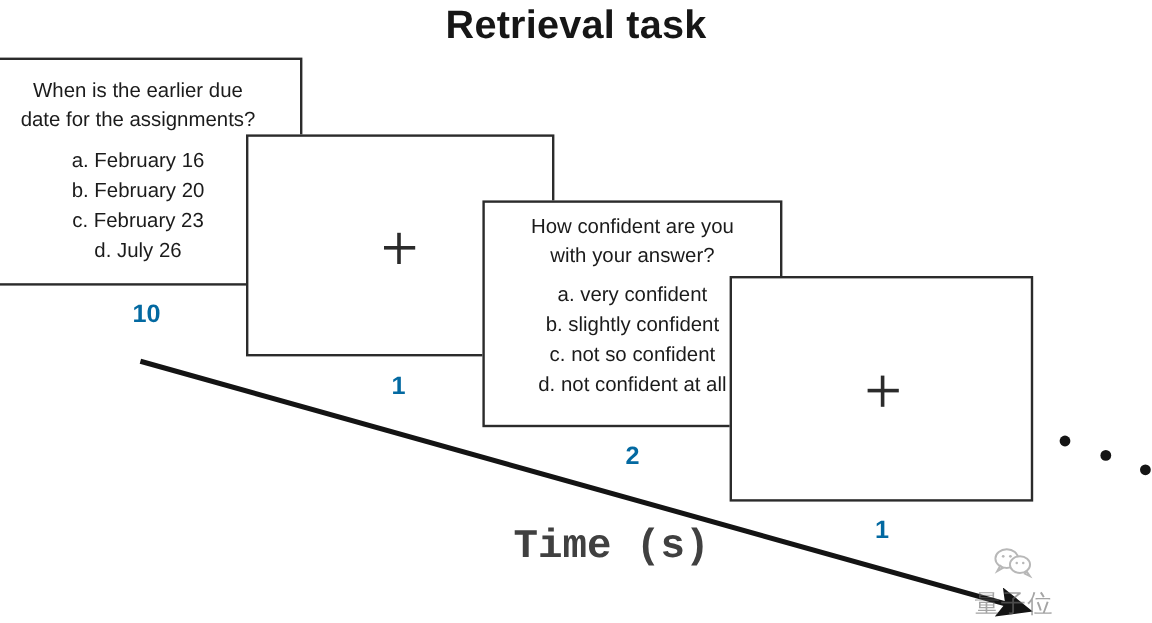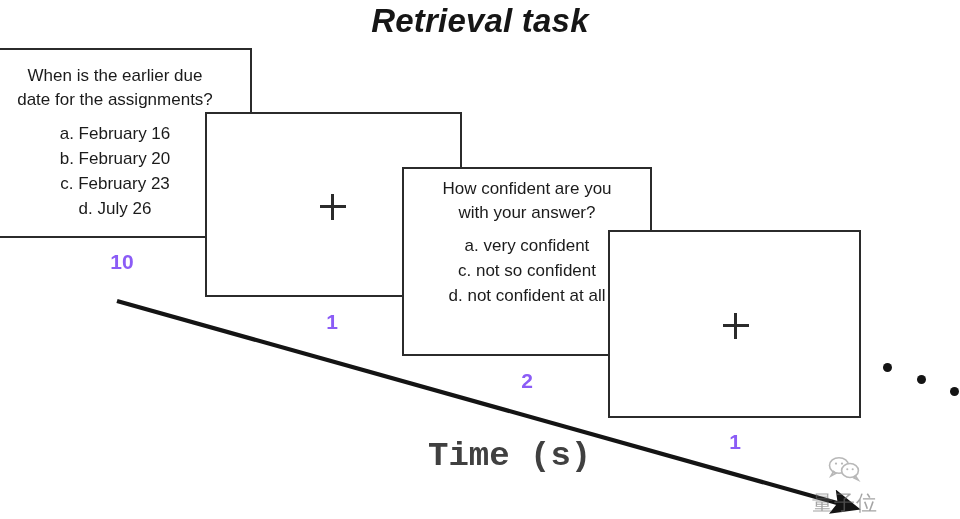--- a/index.html
+++ b/index.html
@@ -22,21 +22,20 @@
   .title {
     position: absolute;
     left: 0;
     top: 2px;
     width: 960px;
     text-align: center;
     font-size: 33px;
     font-weight: bold;
     letter-spacing: 0.2px;
     color: #161616;
-    font-style: italic;
   }
 
   
   .card {
     position: absolute;
     background: #ffffff;
     border: 2px solid #2b2b2b;
     box-sizing: border-box;
   }
   .card-body {
@@ -90,21 +89,21 @@
   .fixation::after {
     top: 0; left: 11px;
     width: 3px; height: 26px;
   }
 
   
   .duration {
     position: absolute;
     font-size: 21px;
     font-weight: bold;
-    color: #8b5cf6;
+    color: #0369a1;
     text-align: center;
   }
 
   
   .time-label {
     position: absolute;
     font-size: 34px;
     font-weight: bold;
     color: #404040;
     font-family: Liberation Mono, monospace;
@@ -168,20 +167,21 @@
   </div>
   <div class="duration" style="left:302px; top:310px; width:60px;">1</div>
 
   <div class="card" style="left:402px; top:167px; width:250px; height:189px;">
     <div class="card-body" style="padding-top:8px;">
       <div class="q-prompt">How confident are you
 with your answer?</div>
       <div class="opts-wrap q-options" style="margin-top:9px;">
         <div class="opts-center">
           <div class="q-option">a. very confident</div>
+          <div class="q-option">b. slightly confident</div>
           <div class="q-option">c. not so confident</div>
           <div class="q-option">d. not confident at all</div>
         </div>
       </div>
     </div>
   </div>
   <div class="duration" style="left:497px; top:369px; width:60px;">2</div>
 
   <div class="card" style="left:608px; top:230px; width:253px; height:188px;">
     <div class="fixation" style="left:113px; top:81px;"></div>

